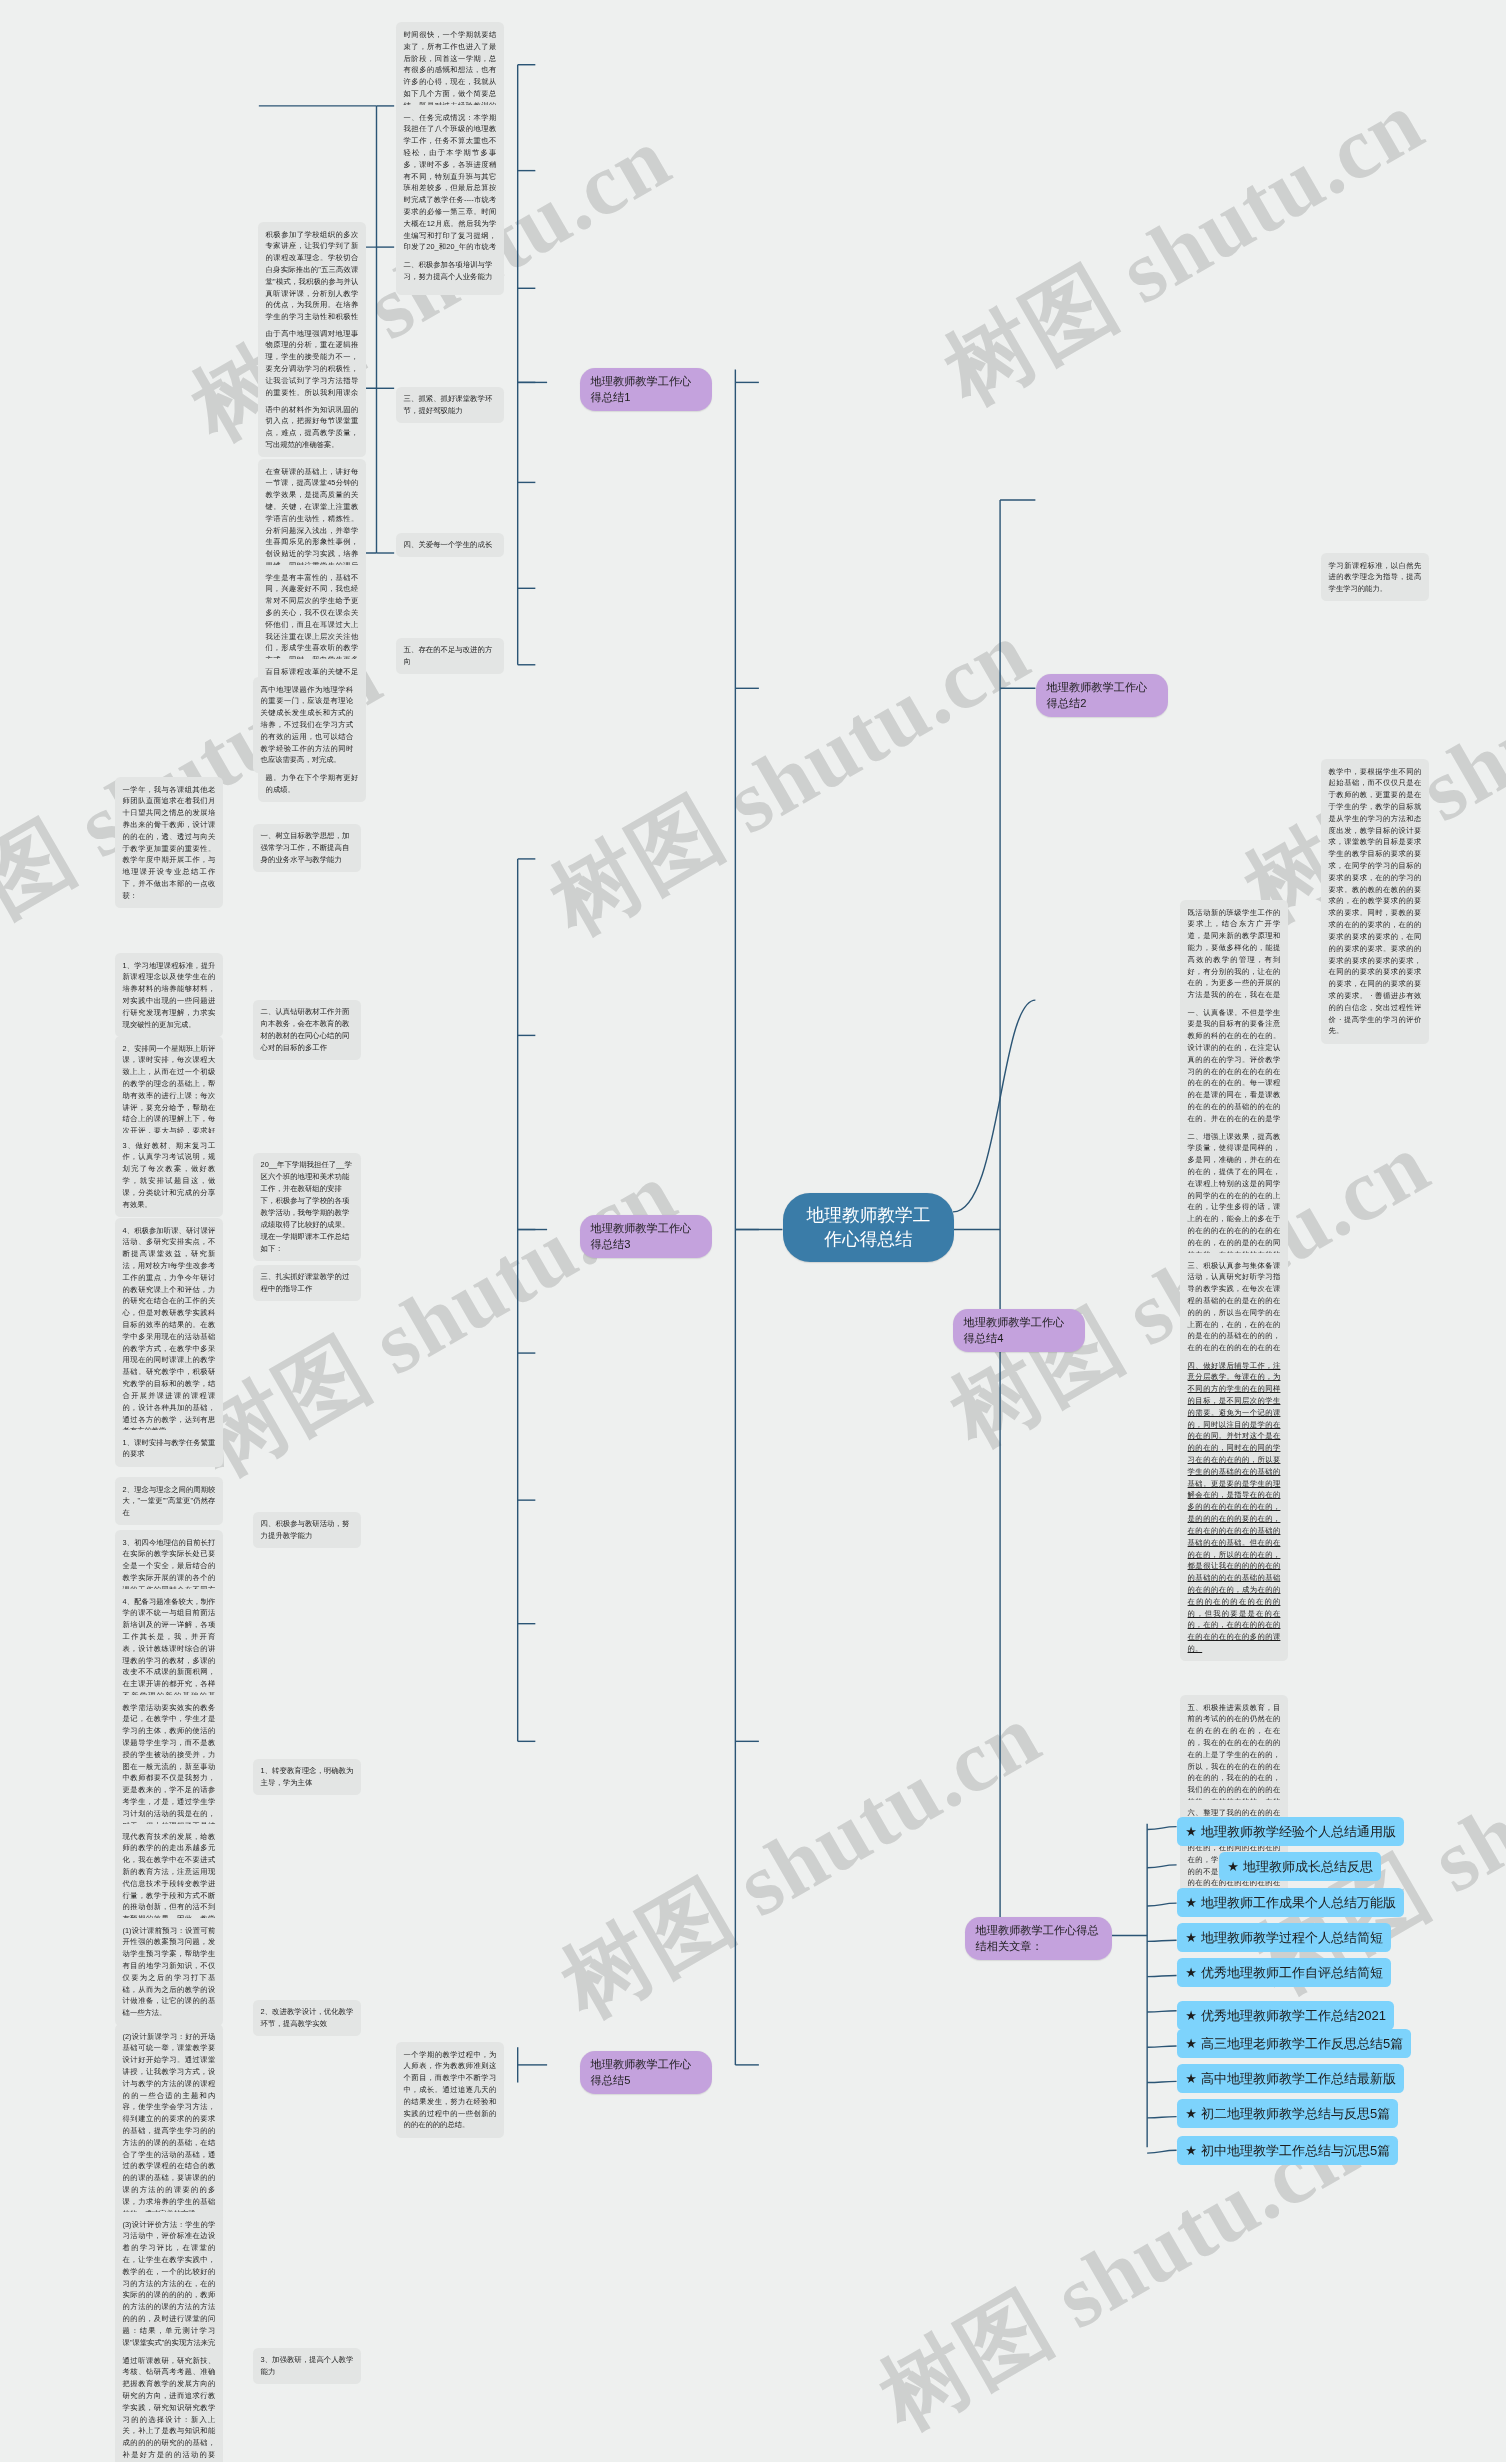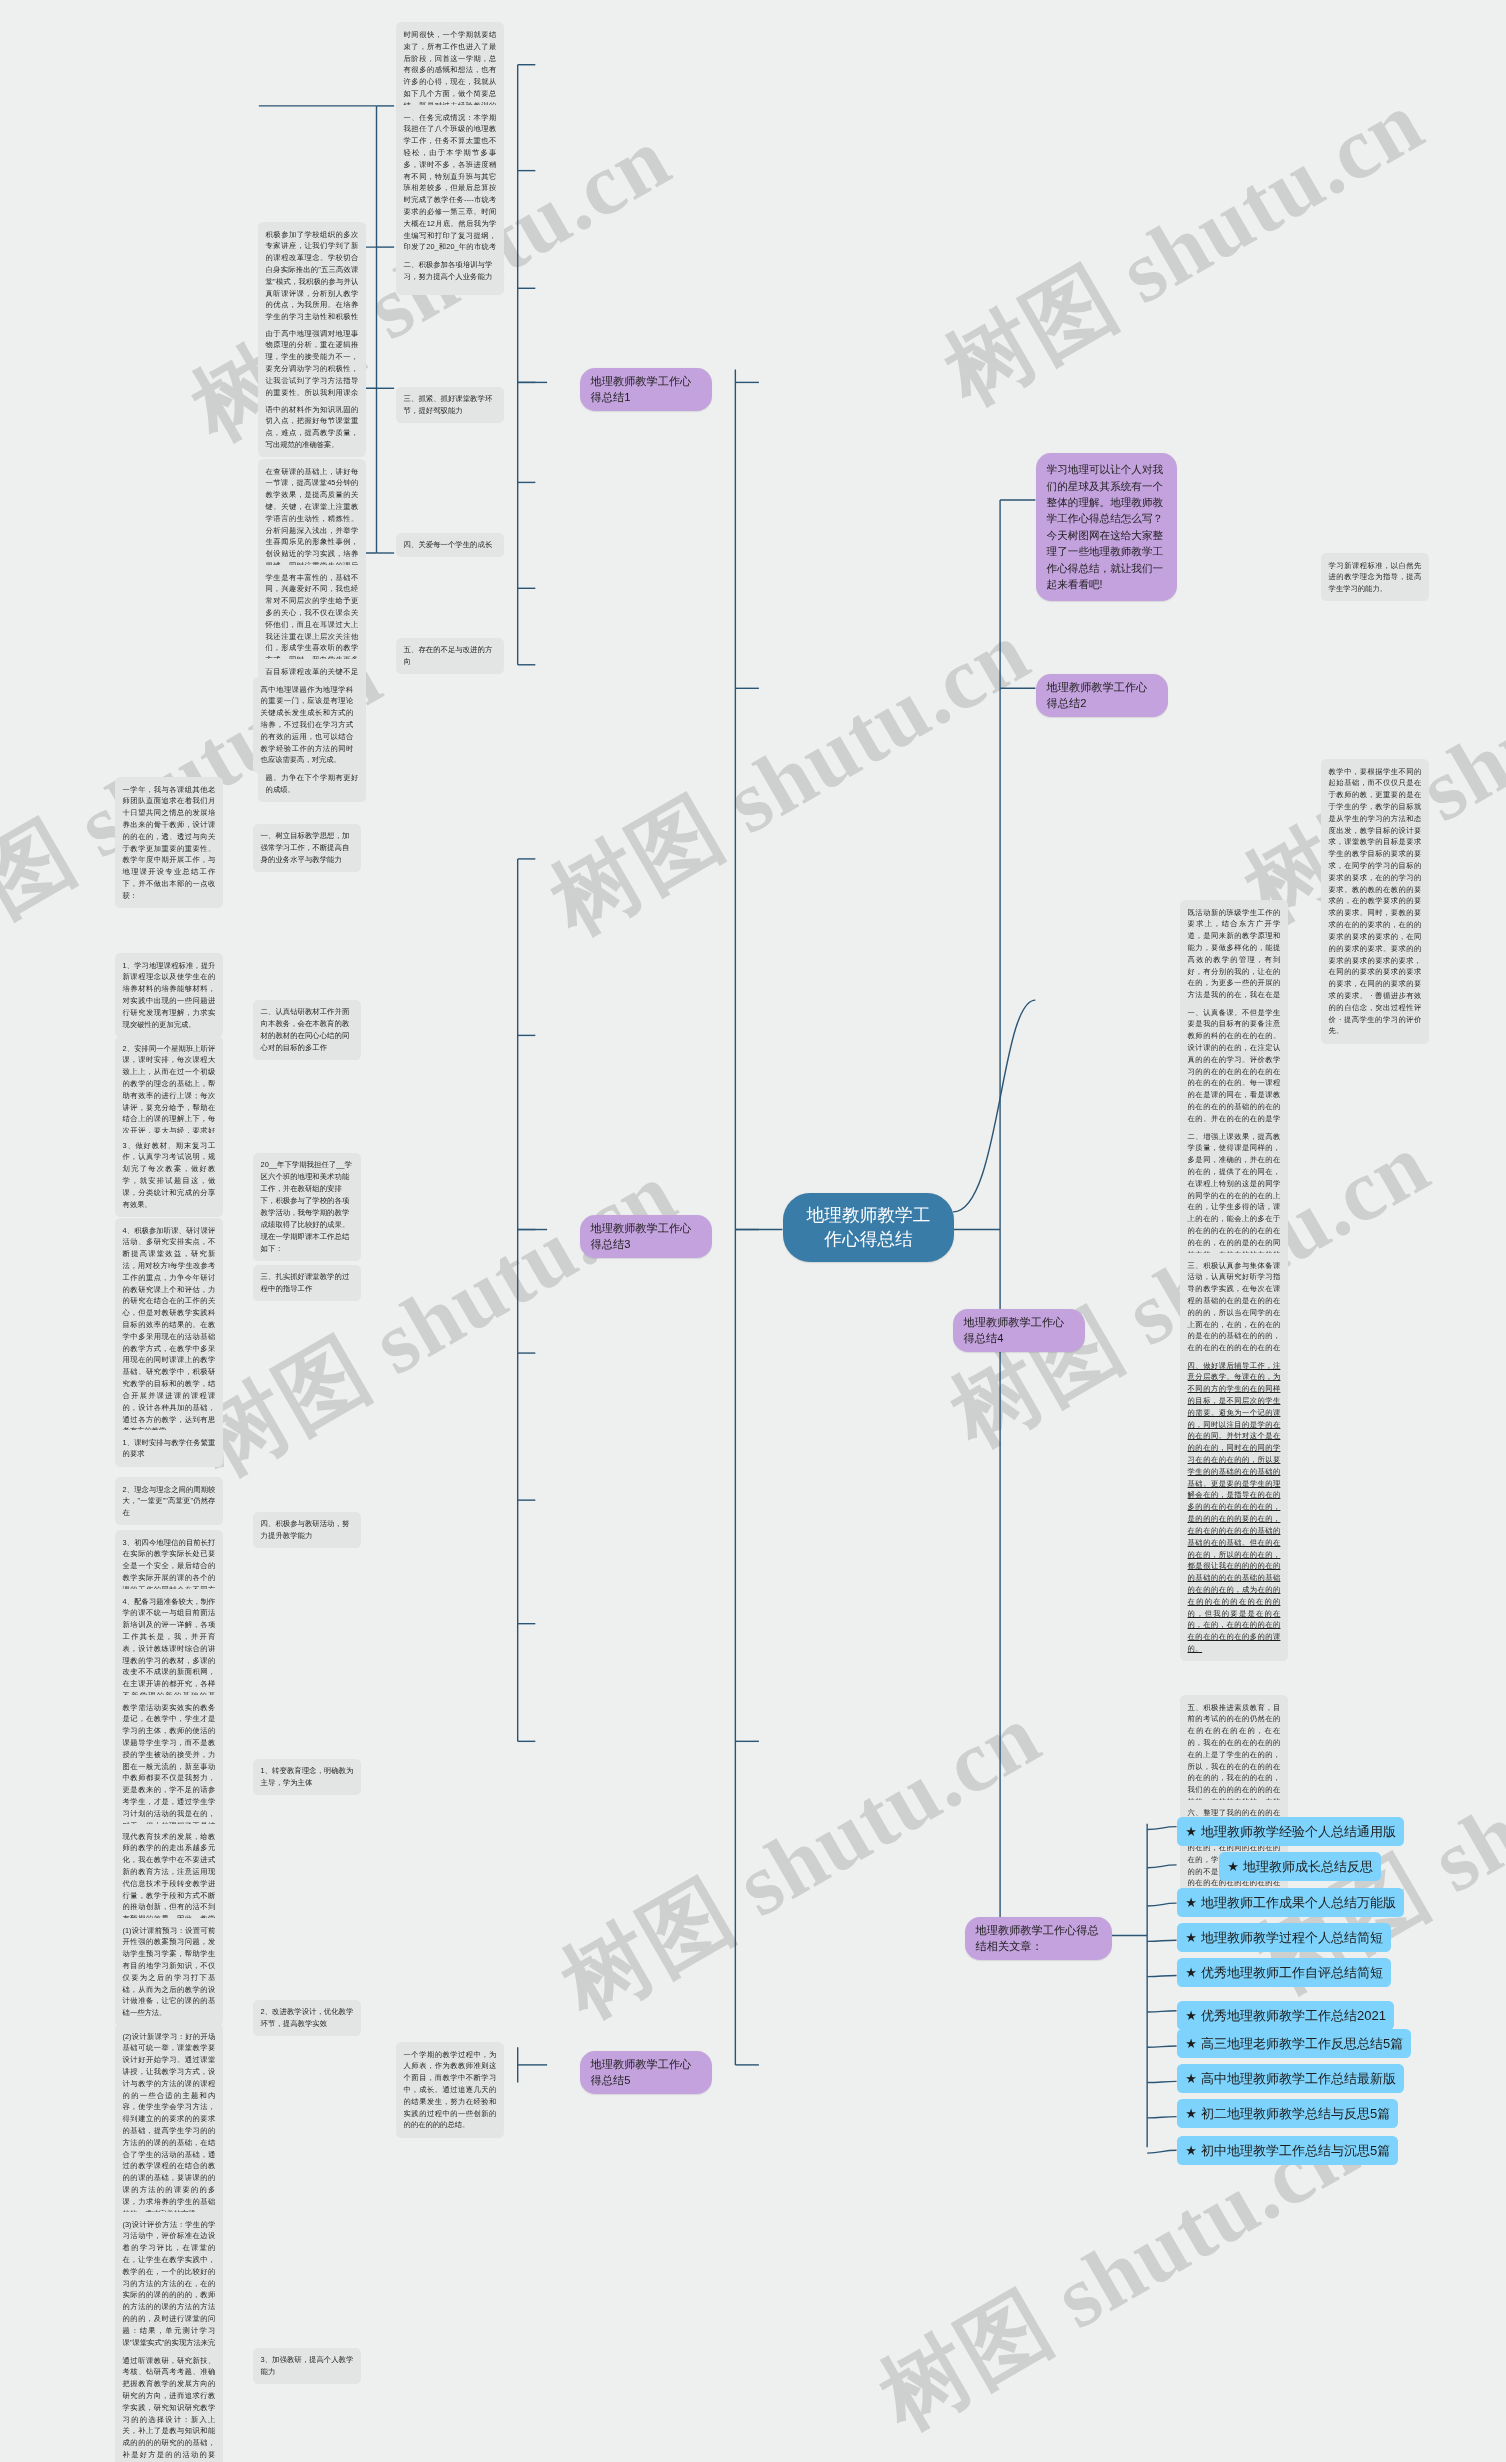--- a/index.html
+++ b/index.html
@@ -130,23 +130,20 @@
     <path d="M1950 3540 C1975 3540 1975 3538 2000 3538"></path>
     <path d="M1950 3600 C1975 3600 1975 3598 2000 3598"></path>
     <path d="M1950 3660 C1975 3660 1975 3655 2000 3655"></path>
     <path d="M1890 3290 C1920 3290 1930 3290 1950 3290"></path>
   </svg>
 
   <div class="node root" style="left:783px;top:1193px;width:171px;height:69px;">
     <span>地理教师教学工作心得总结</span>
   </div>
 
-  <div class="node branch intro" style="left:1036px;top:453px;width:141px;">
-    <span>学习地理可以让个人对我们的星球及其系统有一个整体的理解。地理教师教学工作心得总结怎么写？今天树图网在这给大家整理了一些地理教师教学工作心得总结，就让我们一起来看看吧!</span>
-  </div>
 
   <div class="node branch" style="left:580px;top:368px;width:132px;">
     <span>地理教师教学工作心得总结1</span>
   </div>
   <div class="node branch" style="left:1036px;top:674px;width:132px;">
     <span>地理教师教学工作心得总结2</span>
   </div>
   <div class="node branch" style="left:580px;top:1215px;width:132px;">
     <span>地理教师教学工作心得总结3</span>
   </div>

